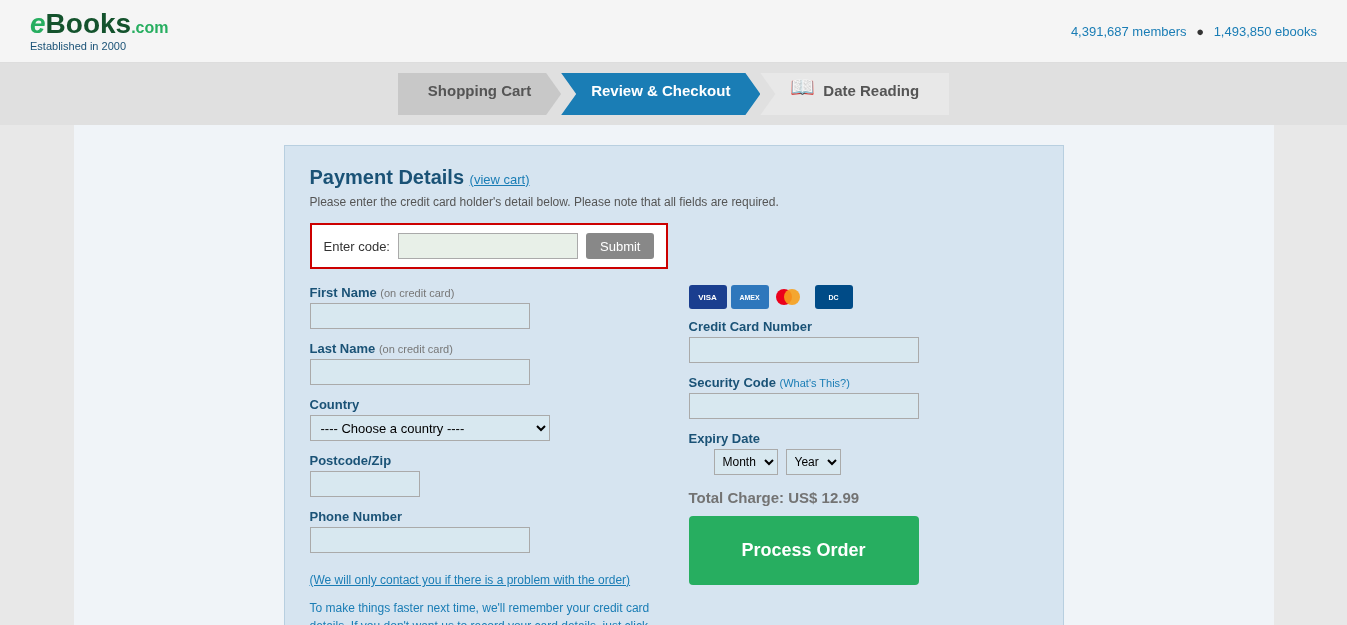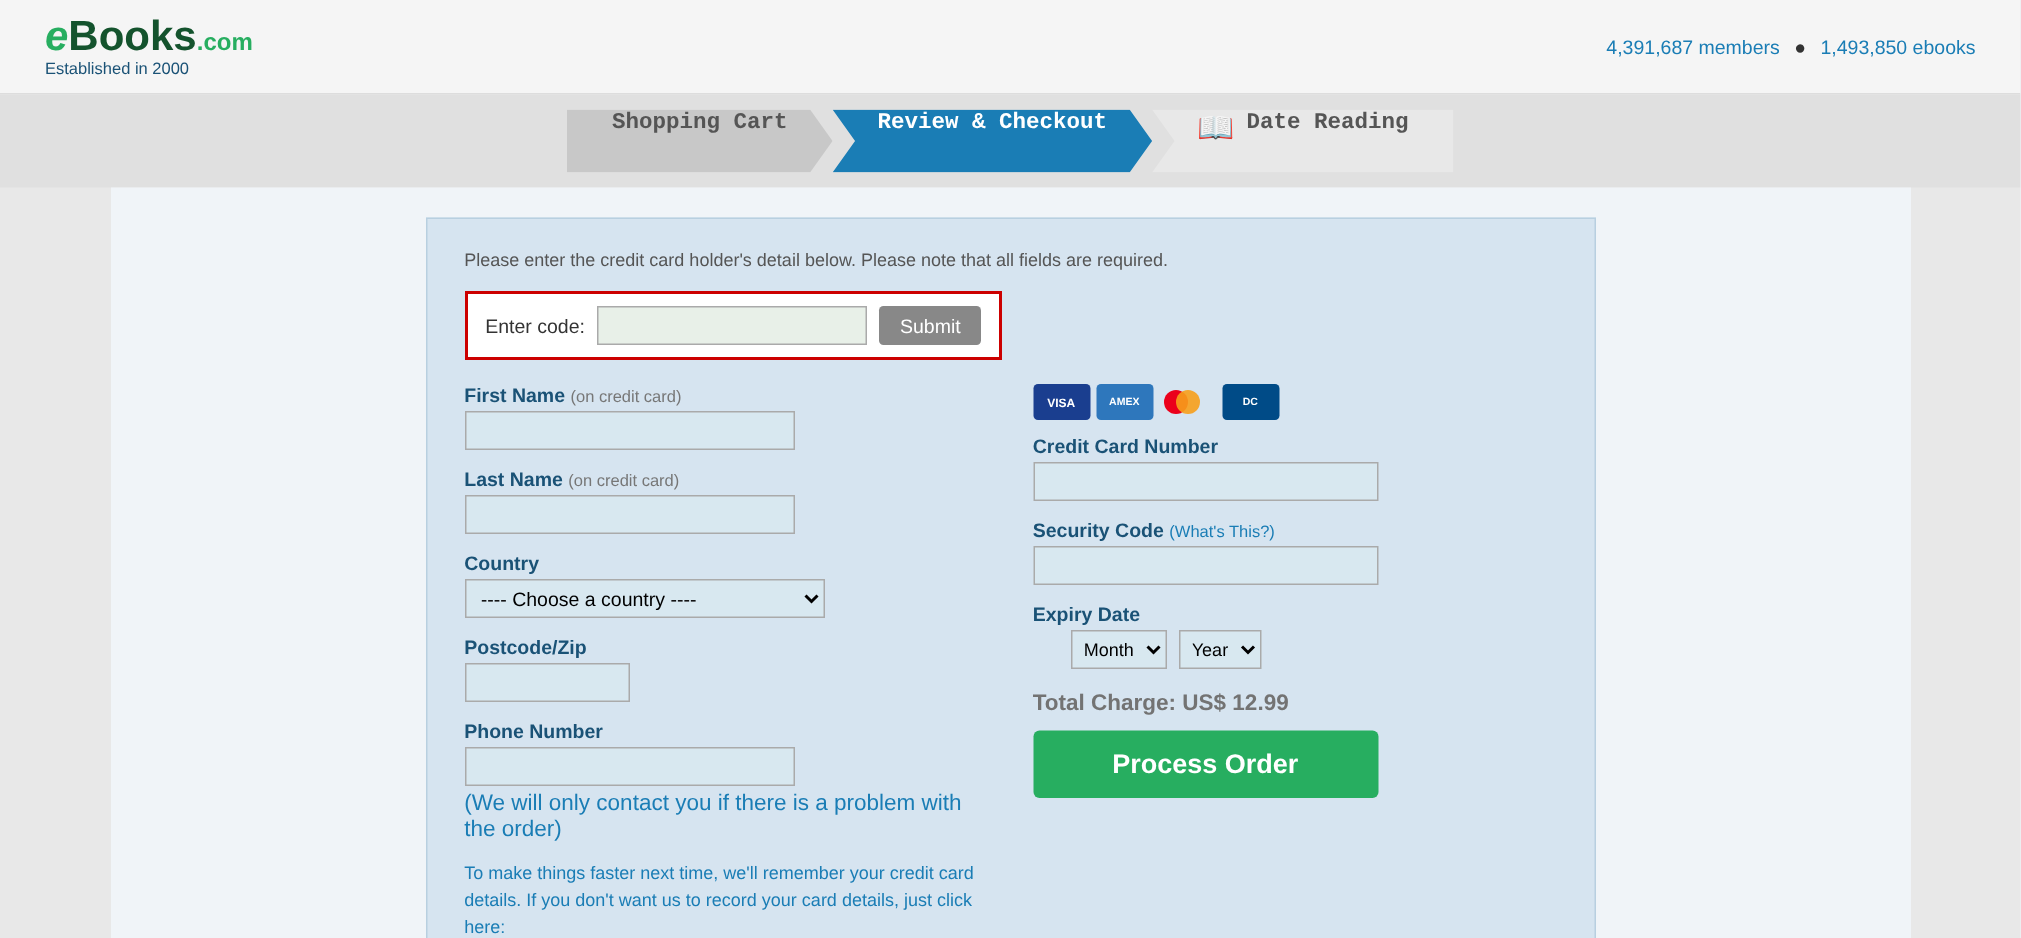--- a/index.html
+++ b/index.html
@@ -59,29 +59,28 @@
     }
     .steps-container {
       display: flex;
       align-items: center;
       justify-content: center;
       gap: 0;
       height: 42px;
     }
     .step {
       display: flex;
-      align-items: flex-start;
+      align-items: flex-end;
       justify-content: center;
       height: 42px;
-      padding: 0 30px;
+      padding: 16px 30px;
       font-size: 15px;
       font-weight: bold;
       position: relative;
       text-decoration: none;
-      font-family: Liberation Mono, monospace;
     }
     .step-inactive {
       background: #c8c8c8;
       color: #555;
       clip-path: polygon(0 0, calc(100% - 15px) 0, 100% 50%, calc(100% - 15px) 100%, 0 100%, 15px 50%);
     }
     .step-inactive.first {
       clip-path: polygon(0 0, calc(100% - 15px) 0, 100% 50%, calc(100% - 15px) 100%, 0 100%);
     }
     .step-active {
@@ -250,36 +249,37 @@
     .total-charge {
       font-size: 15px;
       font-weight: bold;
       color: #737373;
       margin: 14px 0 10px 0;
     }
     .process-btn {
       background: #27ae60;
       color: #fff;
       border: none;
-      padding: 12px 30px;
+      padding: 24px 30px;
       font-size: 18px;
       font-weight: bold;
       cursor: pointer;
       border-radius: 4px;
       width: 100%;
       max-width: 230px;
     }
 
     .phone-input {
       max-width: 220px;
     }
     .contact-note {
-      font-size: 15px;
+      font-size: 12px;
       color: #1a7db5;
-      margin-top: 3px;
+      margin-top: 20px;
+      text-decoration: underline;
     }
 
     .easy-checkout-title {
       font-weight: bold;
       color: #1a5276;
       margin-top: 14px;
       margin-bottom: 4px;
       font-size: 13px;
     }
     .easy-checkout-text {
@@ -350,20 +350,25 @@
       <span class="book-icon">📖</span>
       <span>Date Reading</span>
     </div>
   </div>
 </div>
 
 <div class="main-content">
   <div class="payment-box">
 
     
+    <div class="payment-title">
+      <span>Payment Details</span>
+      <span> </span>
+      <a class="view-cart">(view cart)</a>
+    </div>
     <div class="payment-subtitle">Please enter the credit card holder's detail below. Please note that all fields are required.</div>
 
     
     <div class="promo-box">
       <span class="promo-label">Enter code:</span>
       <input class="promo-input" type="text" style="">
       <button class="promo-submit">Submit</button>
     </div>
 
     

